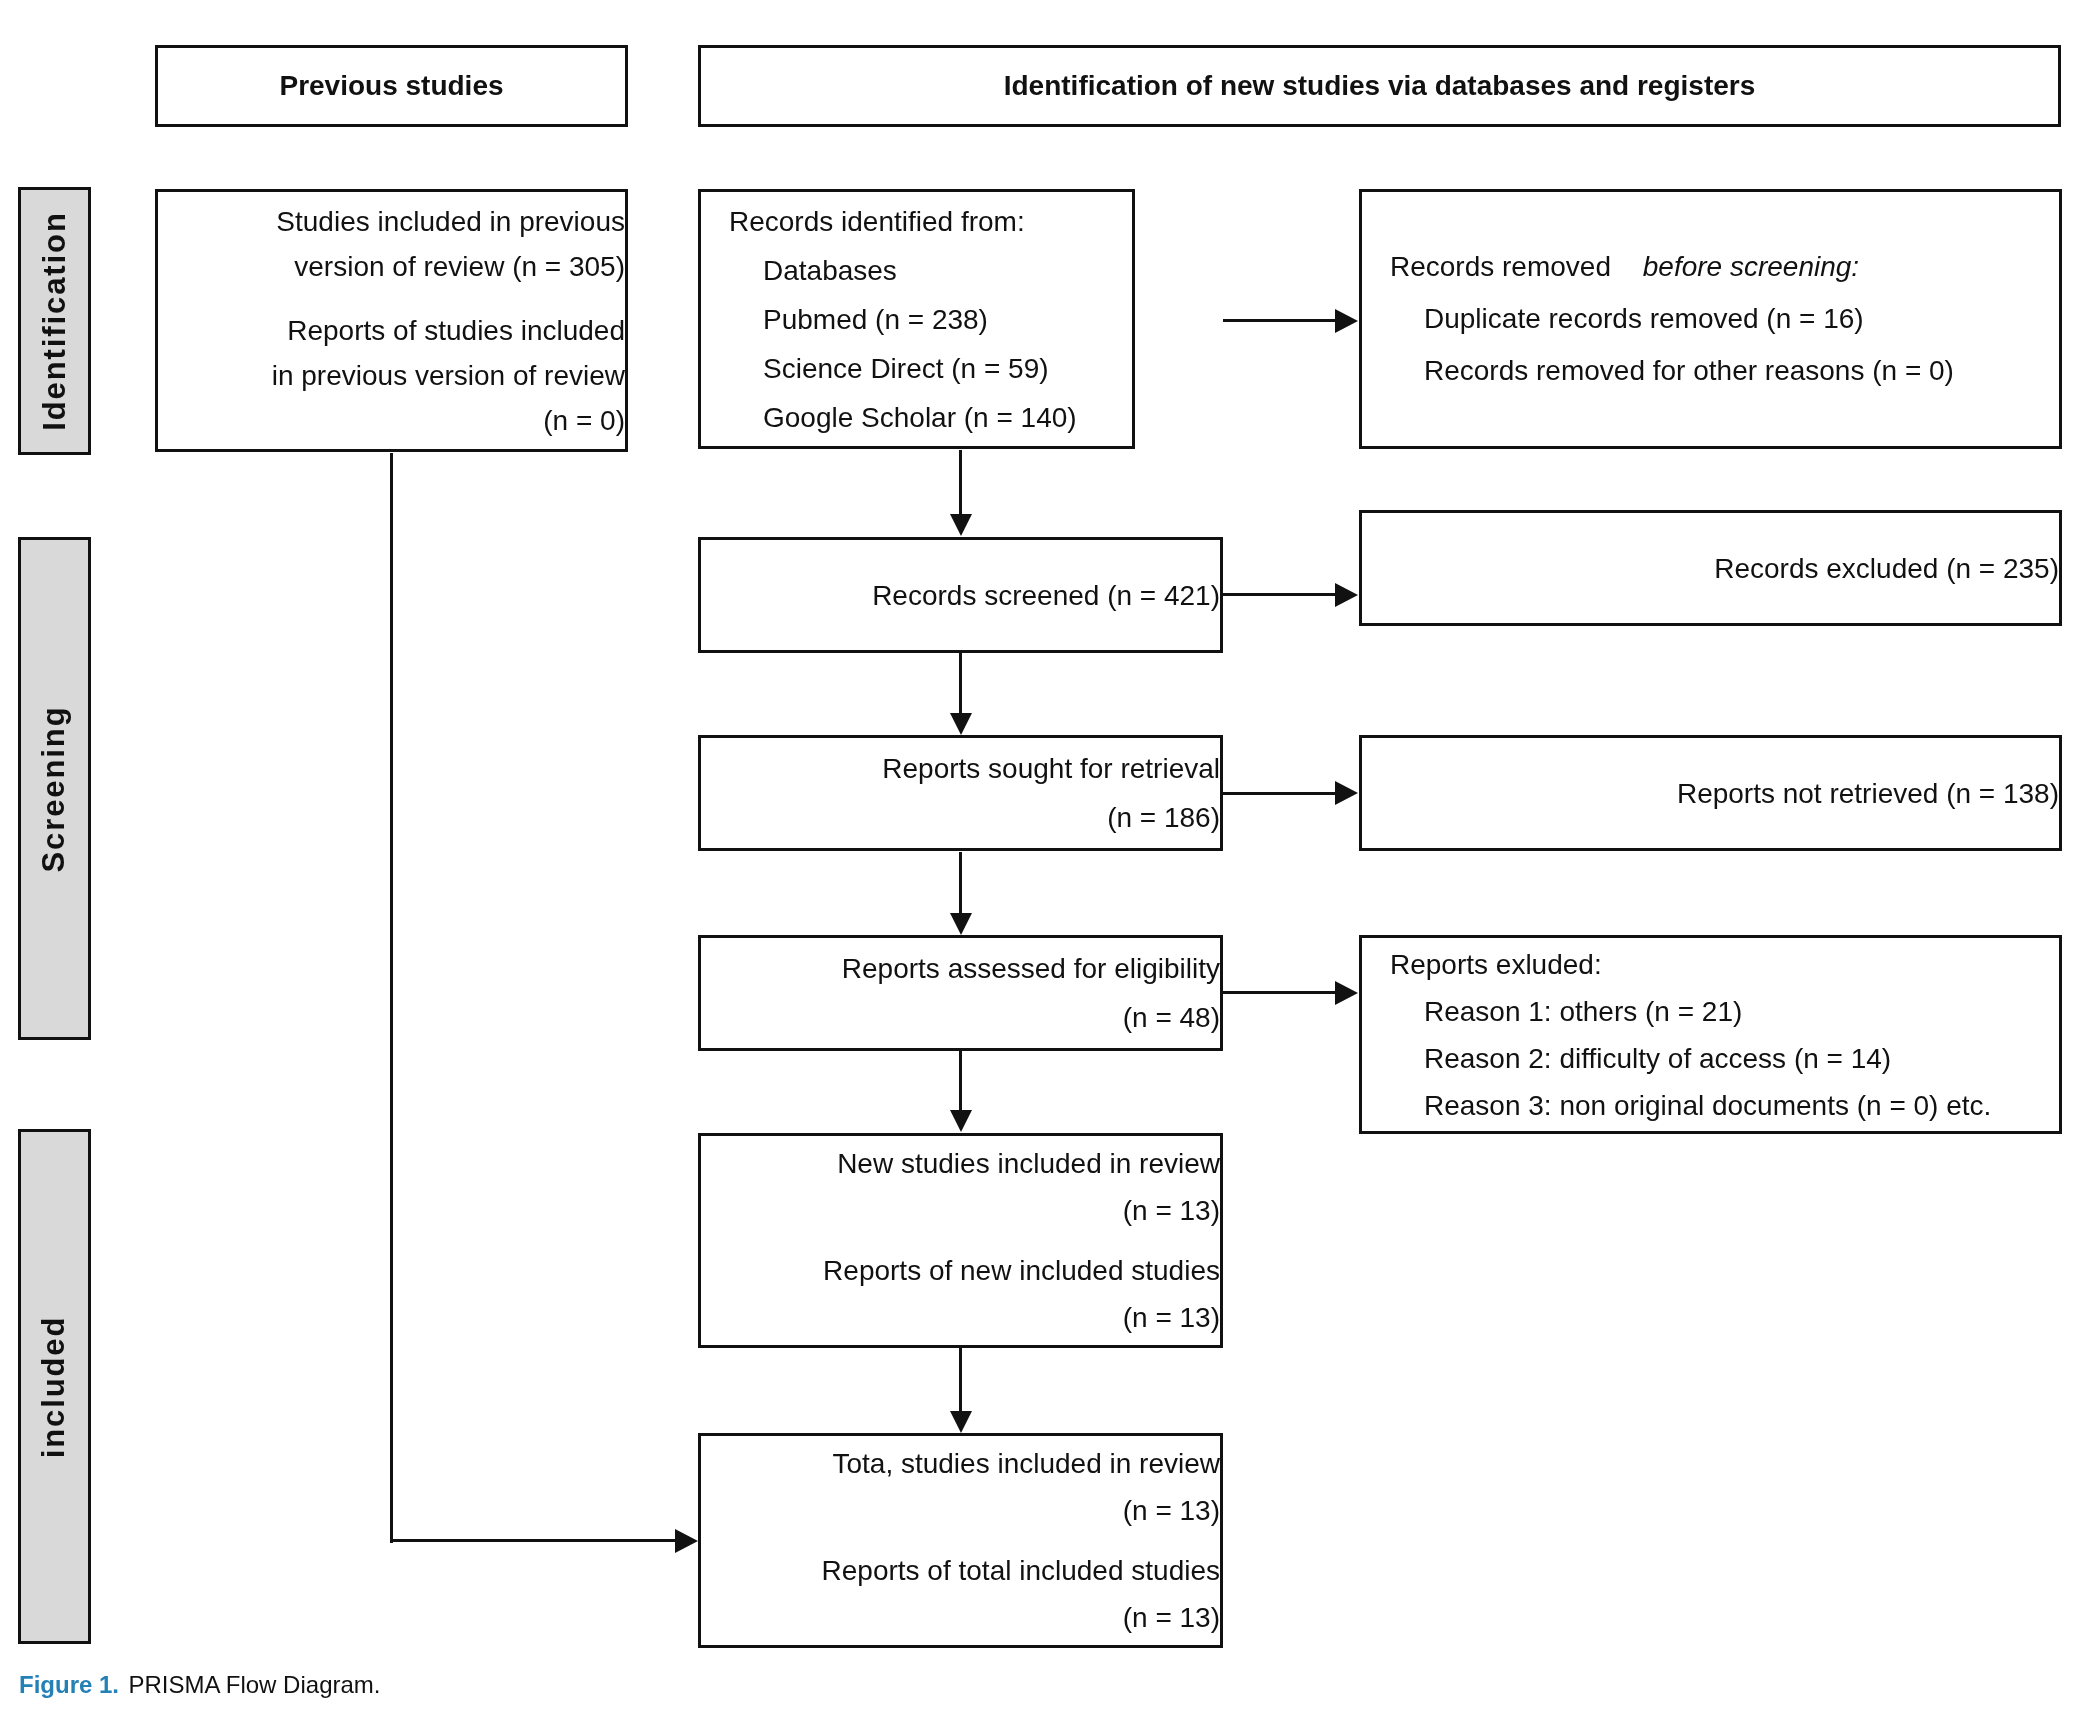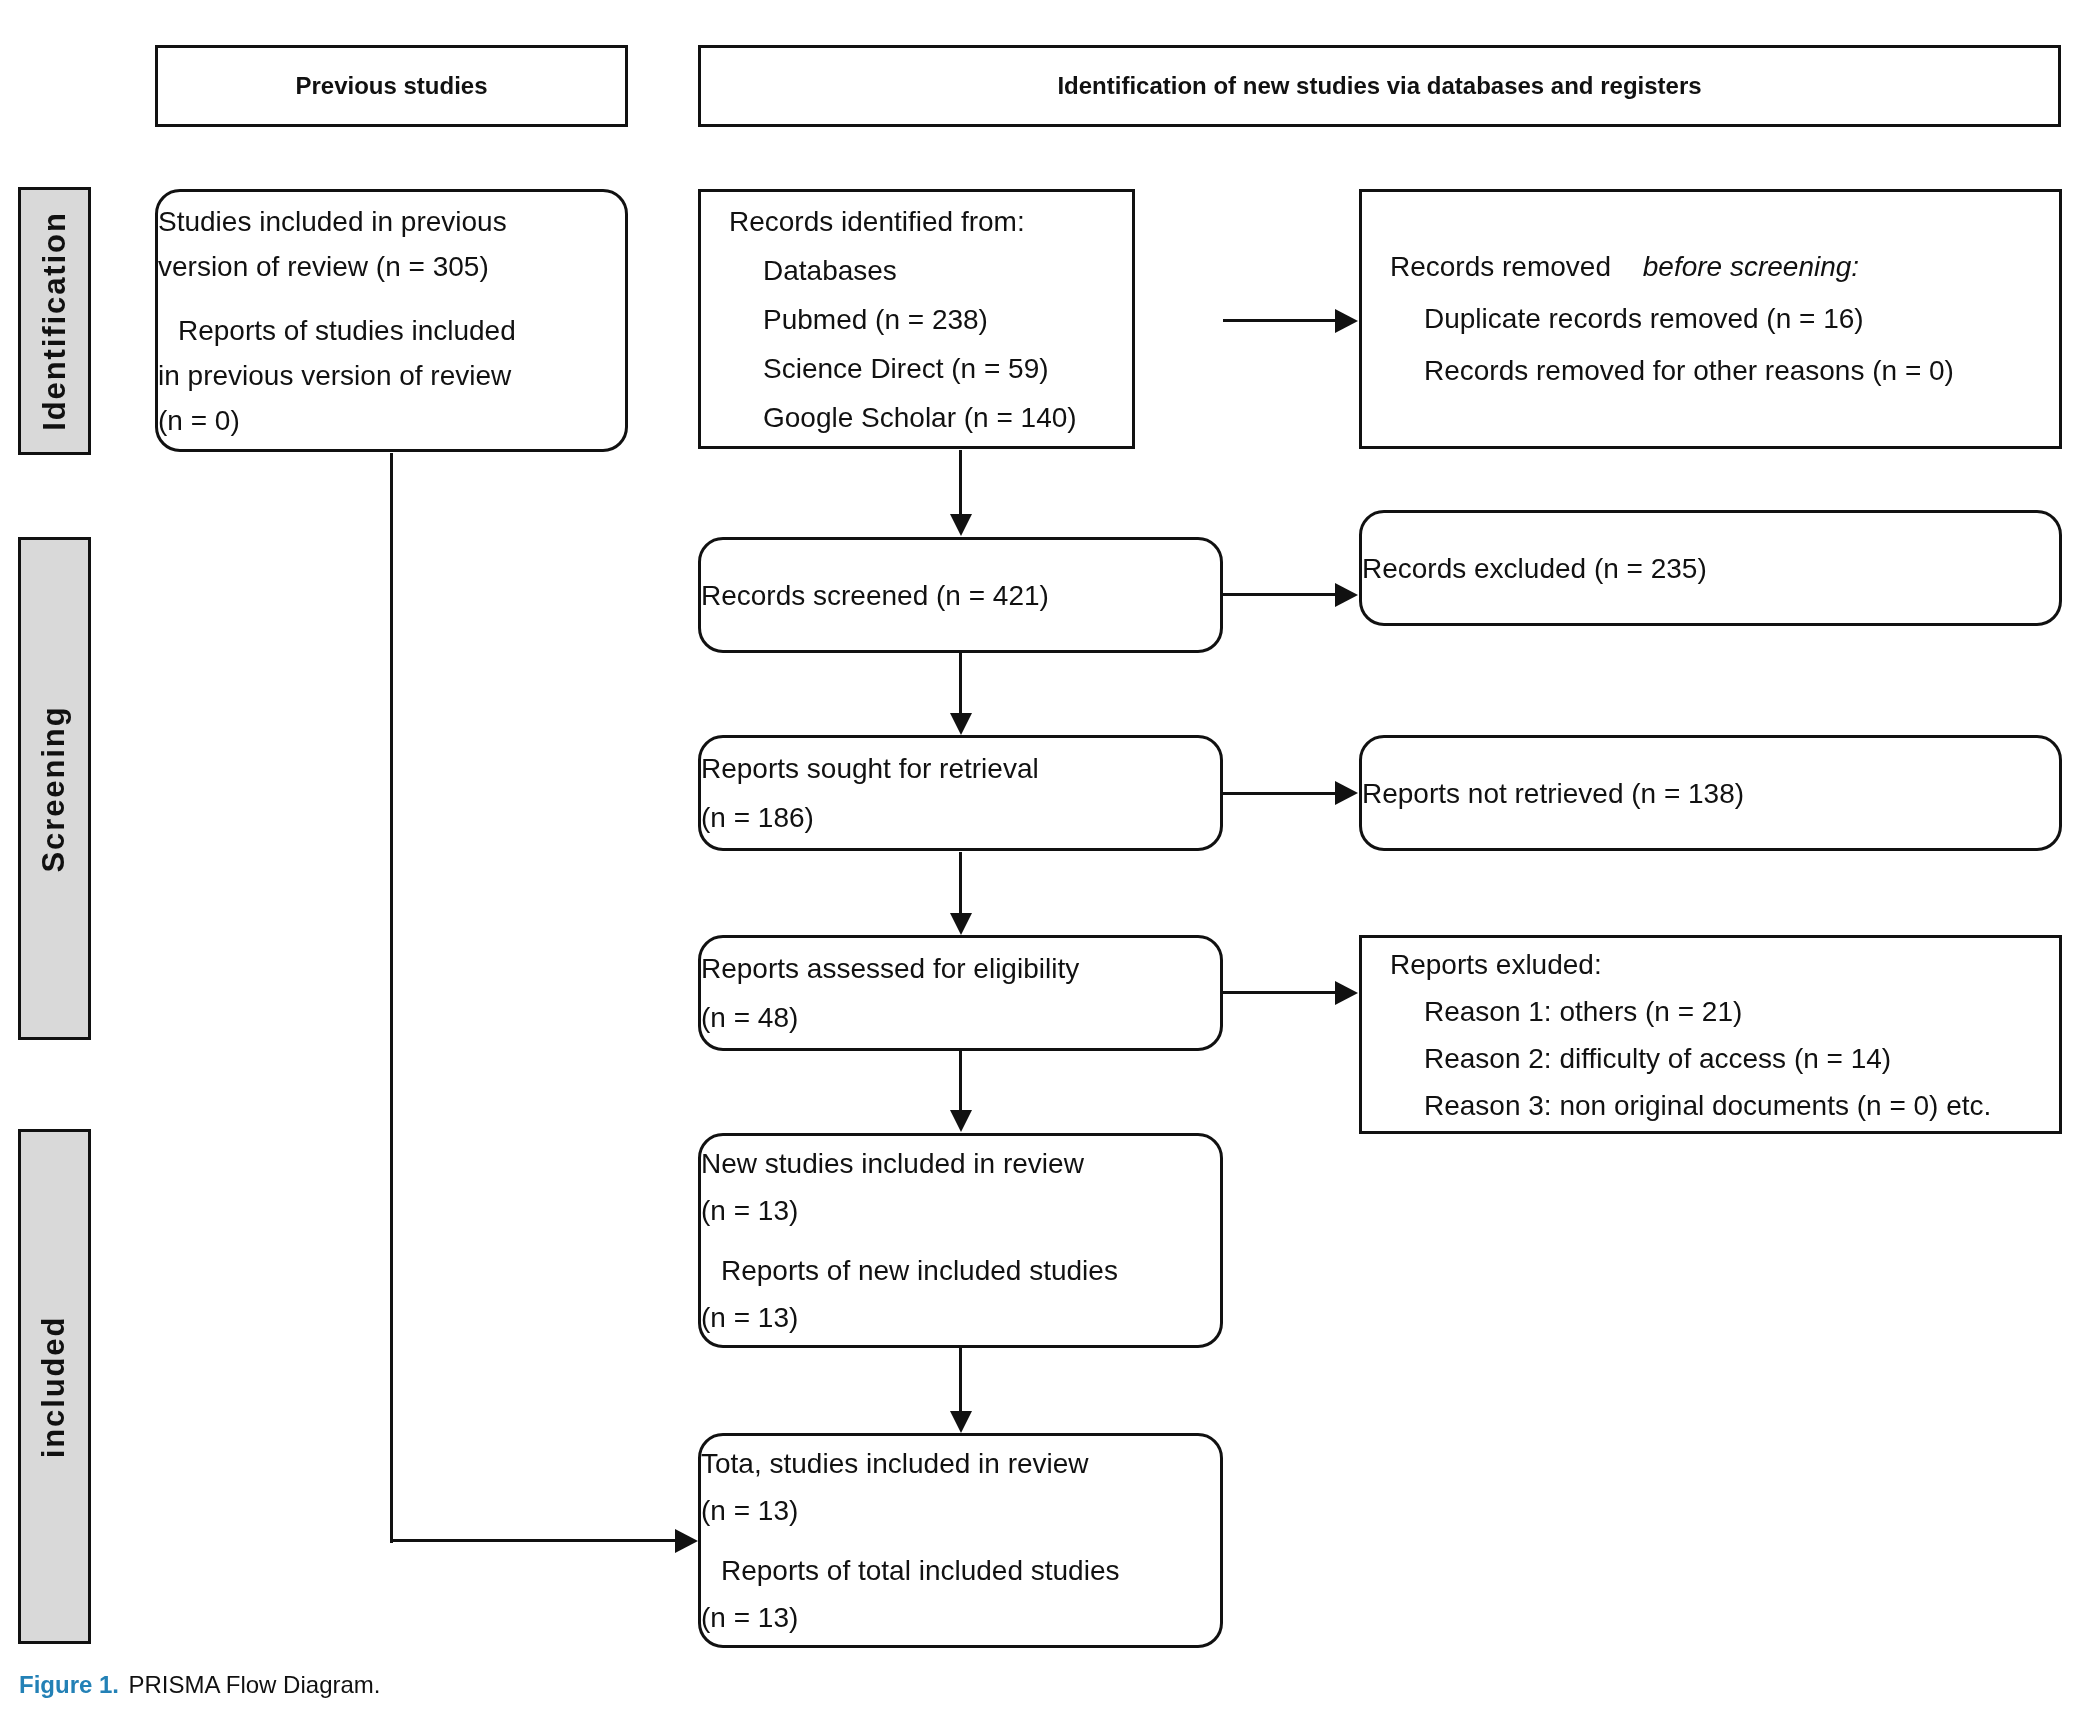--- a/index.html
+++ b/index.html
@@ -23,33 +23,33 @@
   .fbox {
     position: absolute;
     background: #ffffff;
     border: 3.7px solid var(--line);
     font-size: 28px;
     line-height: 49px;
     display: flex;
     flex-direction: column;
     justify-content: center;
   }
-  .fbox.center { text-align: left; border-radius: 25px; }
+  .fbox.center { text-align: right; }
   .fbox.left   { text-align: left; padding-left: 28px; padding-right: 13px; }
   .fbox .line { white-space: nowrap; }
   .fbox.center .line { white-space: normal; }
   .fbox .line.indent { padding-left: 34px; }
   .fbox .line.para-gap { margin-top: 19px; padding-left: 20px; }
   .fbox em { font-style: italic; margin-left: 24px; }
 
   .hdr {
     position: absolute;
     background: #ffffff;
     border: 3.7px solid var(--line);
-    font-size: 24px;
+    font-size: 28px;
     font-weight: bold;
     display: flex;
     align-items: center;
     justify-content: center;
     text-align: center;
   }
 
   
   .lh48 { line-height: 45px; }
   .lh50 { line-height: 47px; }

